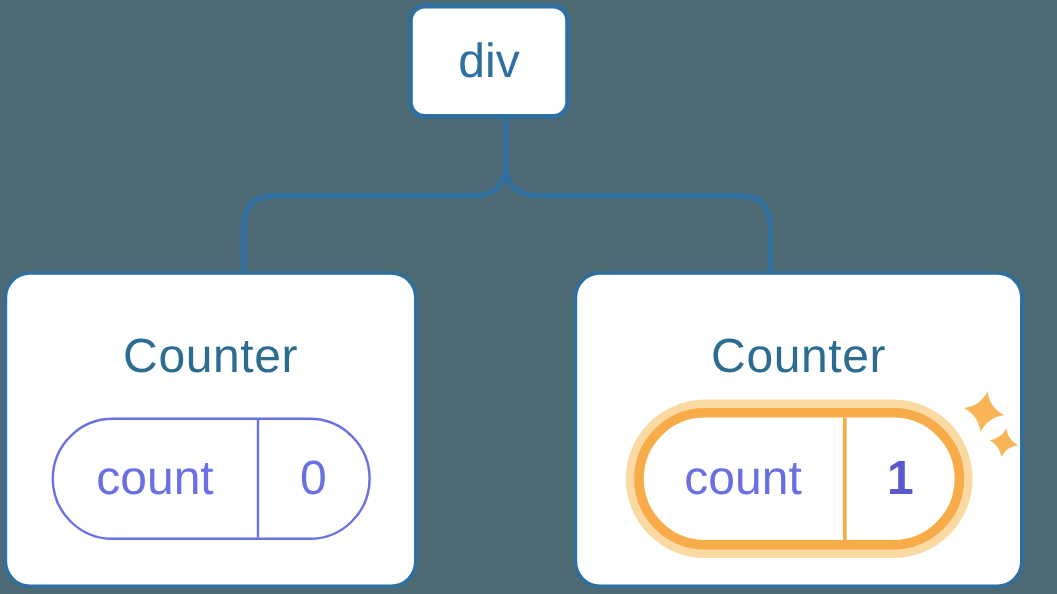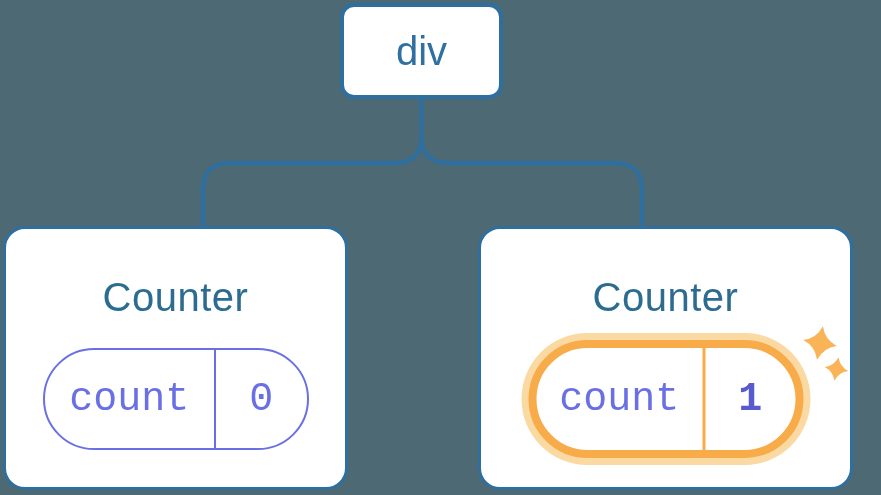--- a/index.html
+++ b/index.html
@@ -11,21 +11,21 @@
     position:relative;
     width:881px;height:495px;
     background:#4d6973;
     overflow:hidden;
   }
   .connectors{position:absolute;left:0;top:0;}
 
   .root-node{
     position:absolute;
     left:340px;top:3px;
-    width:163px;height:96px;
+    width:135px;height:96px;
     box-sizing:border-box;
     background:#ffffff;
     border:4px solid #2f6f9f;
     border-radius:14px;
     display:flex;align-items:center;justify-content:center;
     color:#2f70a1;
     font-size:40px;font-weight:500;
   }
 
   .card{
@@ -46,21 +46,20 @@
     color:#2d6c91;
     letter-spacing:0.5px;
   }
 
   .pill{
     position:absolute;
     left:50%;transform:translateX(-50%);
     box-sizing:border-box;
     display:flex;align-items:stretch;
     background:#ffffff;
-    font-family:Liberation Mono, monospace;
   }
   .pill.plain{
     top:119px;
     width:266px;height:102px;
     border:2px solid #6a70e4;
     border-radius:52px;
   }
   .pill.highlight{
     top:111px;
     width:275px;height:118px;

